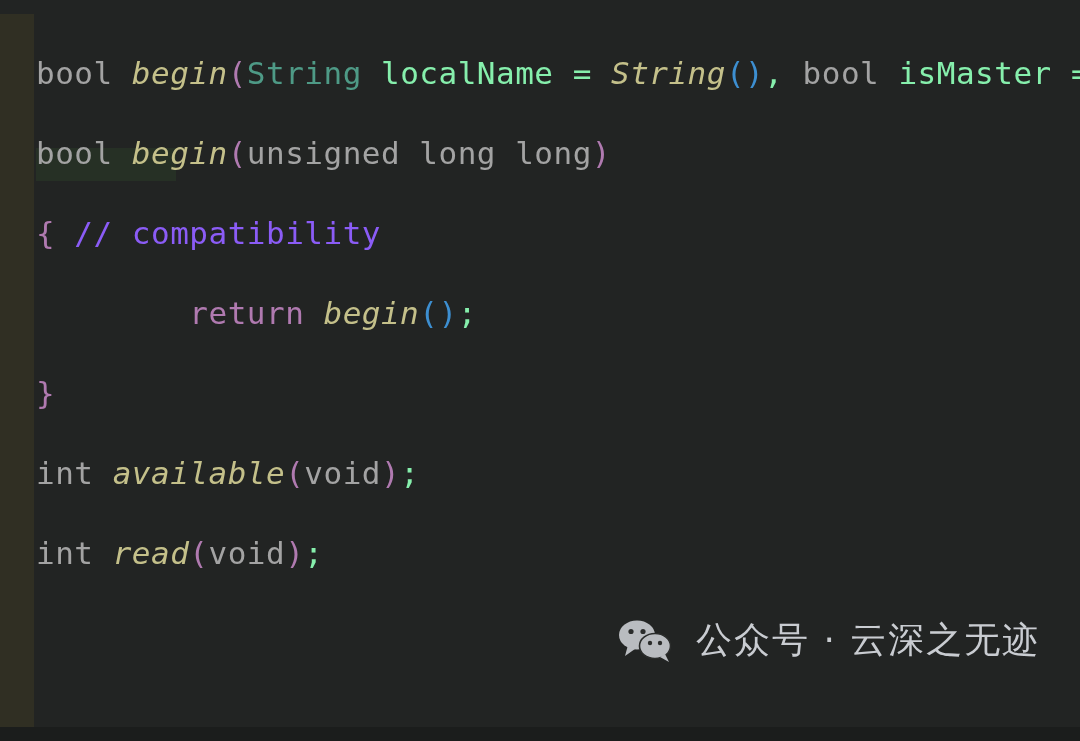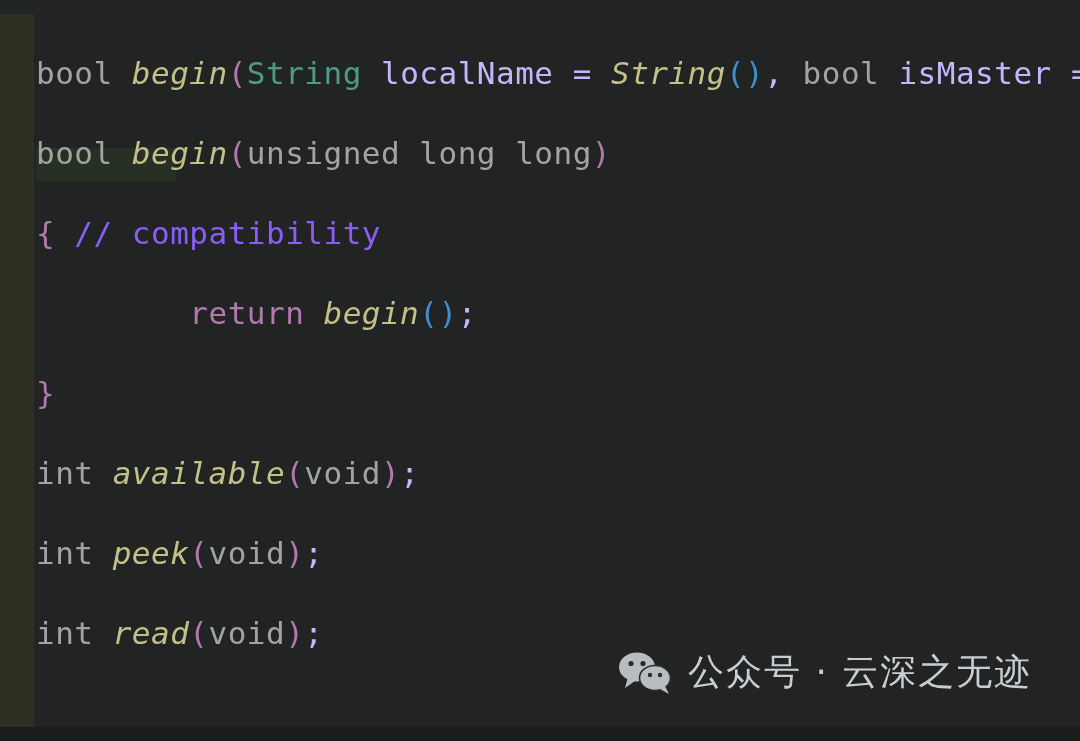--- a/index.html
+++ b/index.html
@@ -71,33 +71,33 @@
     height: 33px;
     background: #263025;
     pointer-events: none;
   }
 
   
   .t-type      { color: #a3a3a3; }  
   .t-class     { color: #4e9a86; }  
   .t-fn        { color: #c4c08a; font-style: italic; }  
   .t-punct     { color: #b07ab0; }  
-  .t-plain     { color: #c4b5fd; margin-top: 25px; }  
+  .t-plain     { color: #86efac; margin-top: 25px; }  
   .t-comment   { color: #8b5cf6; }  
   .t-keyword   { color: #b07ab0; margin-top: 24px; }  
   .t-paren2    { color: #3d8fd1; }  
 
   
   .watermark {
     position: absolute;
     left: 618px;
-    top: 650px;
+    top: 618px;
     display: flex;
     align-items: flex-end;
-    gap: 14px;
+    gap: 22px;
     pointer-events: none;
   }
   .wm-logo {
     width: 56px;
     height: 44px;
     position: relative;
     flex: 0 0 auto;
   }
   .wm-text {
     font-family: "DejaVu Sans", "Liberation Sans", sans-serif;
@@ -117,21 +117,20 @@
   <div class="gutter"></div>
   <div class="ws-highlight"></div>
 
   <div class="code">
     <div class="line"><span class="t-type">bool</span><span class="t-plain"> </span><span class="t-fn">begin</span><span class="t-punct">(</span><span class="t-class">String</span><span class="t-plain"> </span><span class="t-plain">localName</span><span class="t-plain"> = </span><span class="t-fn">String</span><span class="t-paren2">()</span><span class="t-plain">, </span><span class="t-type">bool</span><span class="t-plain"> </span><span class="t-plain">isMaster</span><span class="t-plain"> = </span></div>
     <div class="line"><span class="t-type">bool</span><span class="t-plain"> </span><span class="t-fn">begin</span><span class="t-punct">(</span><span class="t-type">unsigned long</span><span class="t-plain"> </span><span class="t-type">long</span><span class="t-punct">)</span></div>
     <div class="line"><span class="t-punct">{</span><span class="t-plain"> </span><span class="t-comment">// compatibility</span></div>
     <div class="line"><span class="t-plain">        </span><span class="t-keyword">return</span><span class="t-plain"> </span><span class="t-fn">begin</span><span class="t-paren2">()</span><span class="t-plain">;</span></div>
     <div class="line"><span class="t-punct">}</span></div>
     <div class="line"><span class="t-type">int</span><span class="t-plain"> </span><span class="t-fn">available</span><span class="t-punct">(</span><span class="t-type">void</span><span class="t-punct">)</span><span class="t-plain">;</span></div>
-    <div class="line"><span class="t-type">int</span><span class="t-plain"> </span><span class="t-fn">peek</span><span class="t-punct">(</span><span class="t-type">void</span><span class="t-punct">)</span><span class="t-plain">;</span></div>
     <div class="line"><span class="t-type">int</span><span class="t-plain"> </span><span class="t-fn">read</span><span class="t-punct">(</span><span class="t-type">void</span><span class="t-punct">)</span><span class="t-plain">;</span></div>
     
     
     
     
     
     
     
     
   </div>

